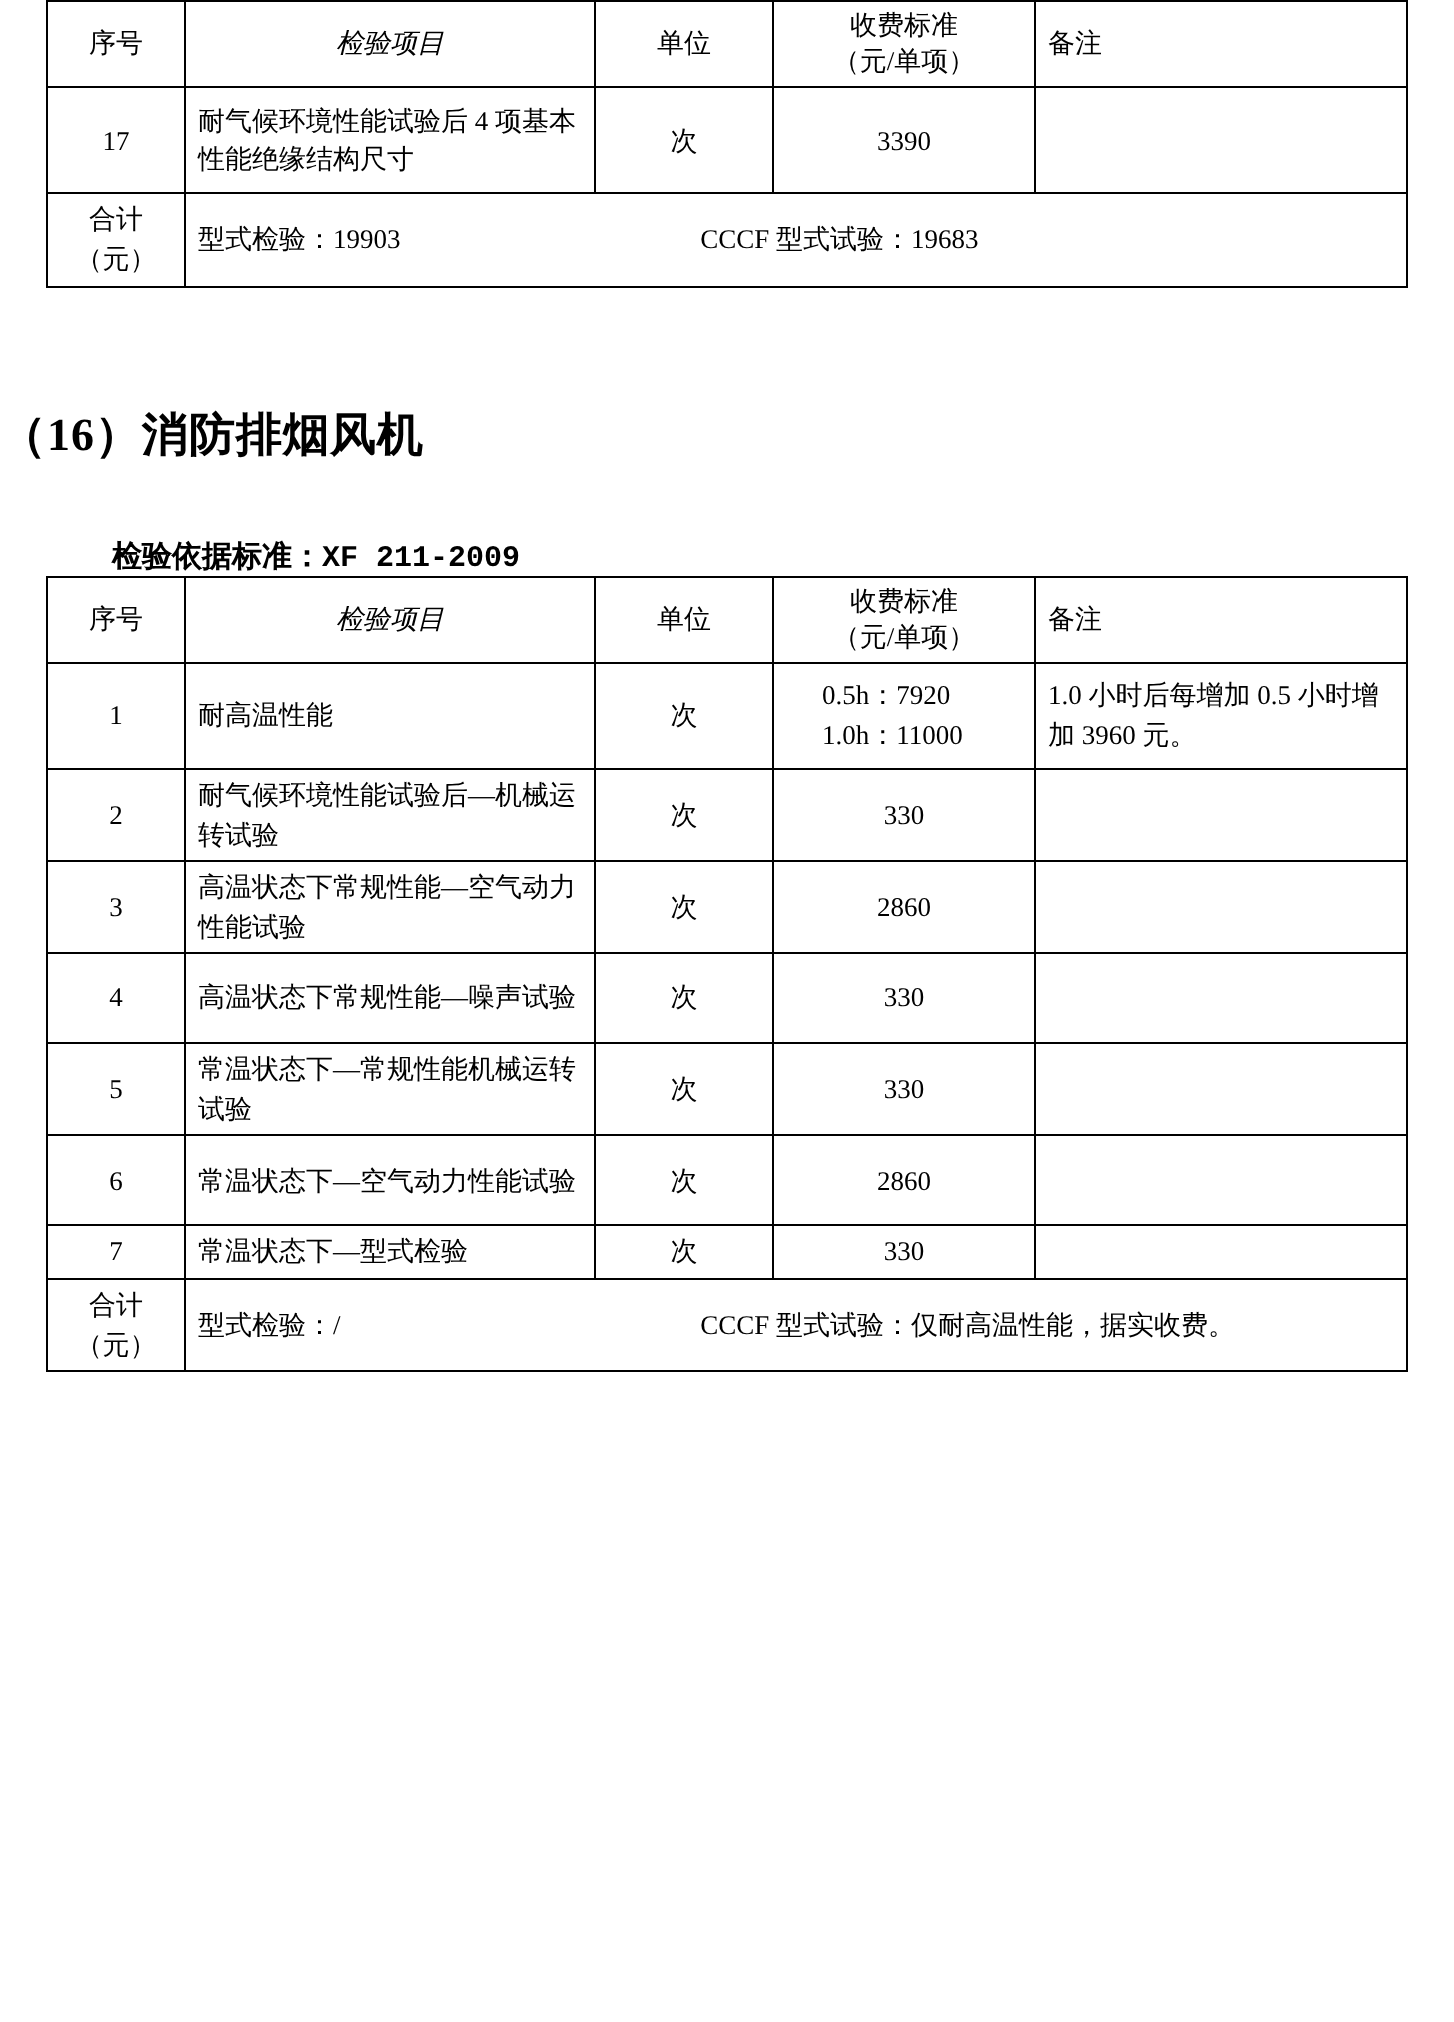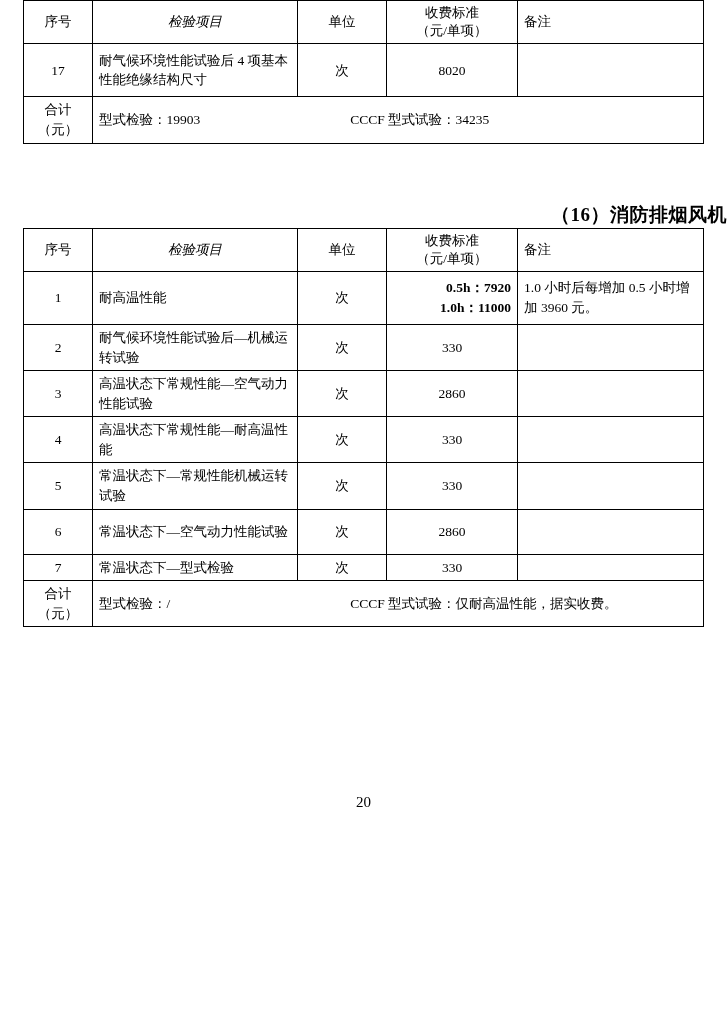--- a/index.html
+++ b/index.html
@@ -53,21 +53,21 @@
   thead td.two-line {
     line-height: 1.35;
   }
   .hdr-sub { display: block; }
 
   td.body-seq { text-align: center; font-size: 13px; }
   td.body-item { text-align: left; }
   td.body-unit { text-align: center; }
   td.body-fee { text-align: center; }
   td.body-remark { text-align: left; font-size: 12.5px; line-height: 1.5; }
-  .fee-multi { display: block; text-align: right; padding-left: 18px; font-weight: bold; }
+  .fee-multi { display: block; text-align: left; padding-left: 18px; }
 
   td.total-label {
     text-align: center;
     line-height: 1.3;
     padding: 4px 2px;
     font-size: 13.5px;
   }
   td.total-label span { display: block; }
   td.total-body {
     text-align: left;
@@ -77,22 +77,22 @@
     display: flex;
   }
   .total-part1 { width: 42%; }
   .total-part2 { width: 58%; }
 
   
   .table-top { margin-top: 52px; }
 
   
   .section-title {
-    text-align: right;
-    font-size: 19px;
+    text-align: left;
+    font-size: 23px;
     font-weight: bold;
     margin-top: 58px;
     margin-bottom: 0;
     letter-spacing: 0.5px;
   }
   .standard-line {
     margin: 36px 0 0 56px;
     font-size: 15px;
     font-weight: bold;
   }
@@ -131,40 +131,43 @@
           <span class="hdr-sub">（元/单项）</span>
         </td>
         <td class="c-remark">备注</td>
       </tr>
     </thead>
     <tbody>
       <tr class="row-tall">
         <td class="body-seq">17</td>
         <td class="body-item">耐气候环境性能试验后 4 项基本性能绝缘结构尺寸</td>
         <td class="body-unit">次</td>
-        <td class="body-fee">8020</td>
+        <td class="body-fee">3390</td>
         <td class="body-remark"></td>
       </tr>
       <tr>
         <td class="total-label">
           <span>合计</span>
           <span>（元）</span>
         </td>
         <td class="total-body" colspan="4">
           <div class="total-inner">
             <div class="total-part1">型式检验：19903</div>
-            <div class="total-part2">CCCF 型式试验：34235</div>
+            <div class="total-part2">CCCF 型式试验：19683</div>
           </div>
         </td>
       </tr>
     </tbody>
   </table>
 
   <h2 class="section-title">（16）消防排烟风机</h2>
 
+  <div class="standard-line">
+    <span>检验依据标准：</span><span class="std-code">XF 211-2009</span>
+  </div>
 
   <table class="fee-table table-second">
     <thead>
       <tr>
         <td class="c-seq">序号</td>
         <td class="c-item">检验项目</td>
         <td class="c-unit">单位</td>
         <td class="c-fee two-line">
           <span class="hdr-sub">收费标准</span>
           <span class="hdr-sub">（元/单项）</span>
@@ -196,21 +199,21 @@
       <tr class="row-med">
         <td class="body-seq">3</td>
         <td class="body-item">高温状态下常规性能—空气动力性能试验</td>
         <td class="body-unit">次</td>
         <td class="body-fee">2860</td>
         <td class="body-remark"></td>
       </tr>
 
       <tr class="row-med">
         <td class="body-seq">4</td>
-        <td class="body-item">高温状态下常规性能—耐高温性能</td>
+        <td class="body-item">高温状态下常规性能—噪声试验</td>
         <td class="body-unit">次</td>
         <td class="body-fee">330</td>
         <td class="body-remark"></td>
       </tr>
 
       <tr class="row-med">
         <td class="body-seq">5</td>
         <td class="body-item">常温状态下—常规性能机械运转试验</td>
         <td class="body-unit">次</td>
         <td class="body-fee">330</td>
@@ -241,15 +244,14 @@
         <td class="total-body" colspan="4">
           <div class="total-inner">
             <div class="total-part1">型式检验：/</div>
             <div class="total-part2">CCCF 型式试验：仅耐高温性能，据实收费。</div>
           </div>
         </td>
       </tr>
     </tbody>
   </table>
 
-  <div class="page-number">20</div>
 
 </div>
 
 </body></html>

